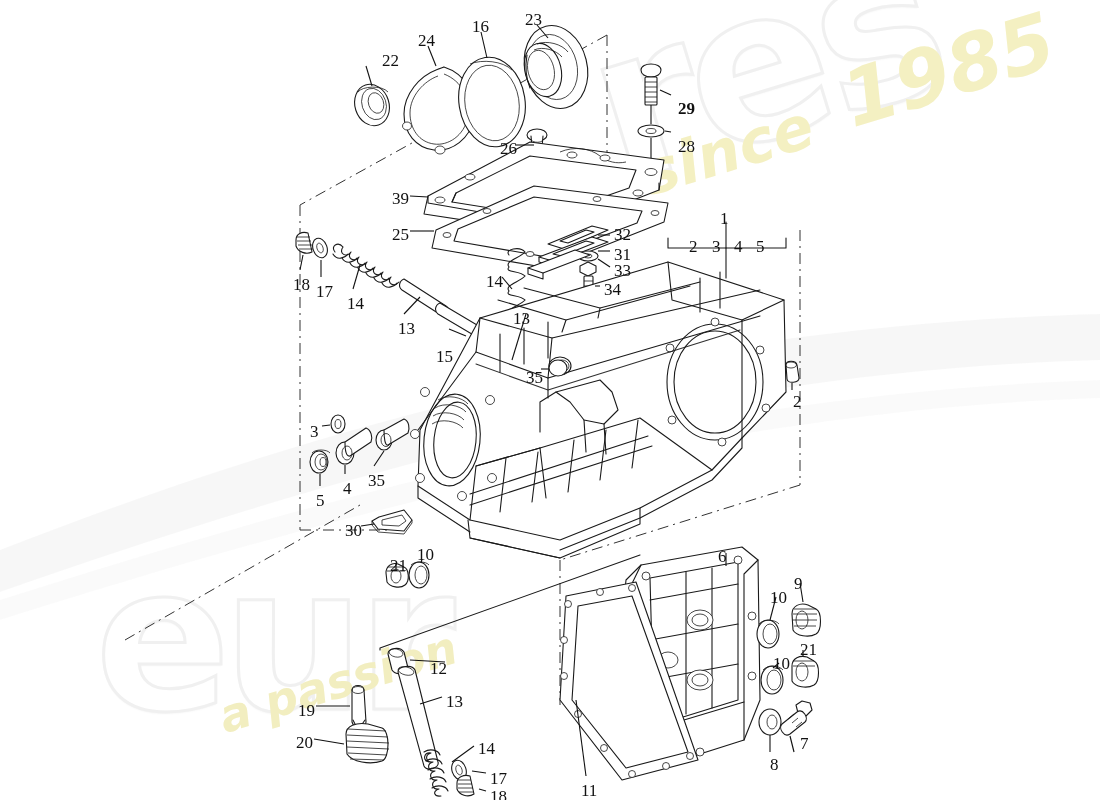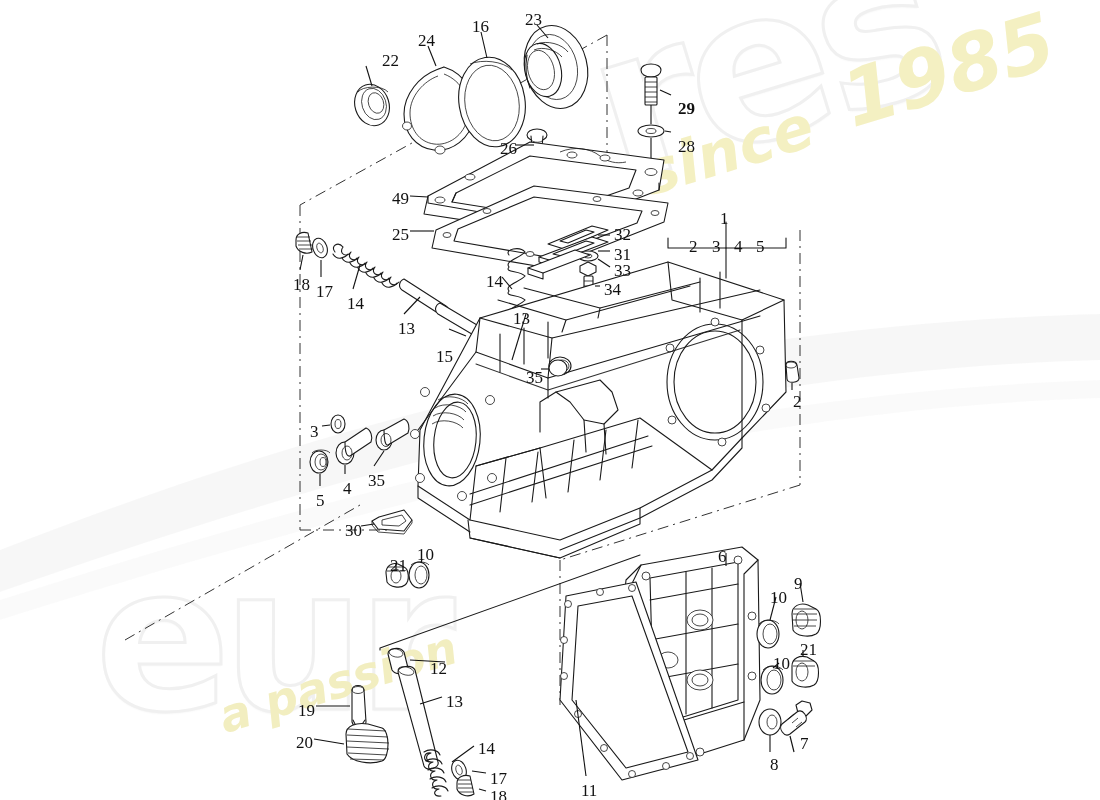--- a/index.html
+++ b/index.html
@@ -514,21 +514,21 @@
   </svg>
 
   <div id="labels">
       <div class="lbl" style="left: 357px; top: 52px; margin-left: 25px;">22</div>
       <div class="lbl" style="left: 418px; top: 32px;">24</div>
       <div class="lbl" style="left: 472px; top: 18px;">16</div>
       <div class="lbl" style="left: 525px; top: 11px;">23</div>
       <div class="lbl" style="left: 678px; top: 100px; font-weight: bold;">29</div>
       <div class="lbl" style="left: 678px; top: 127px; margin-top: 11px;">28</div>
       <div class="lbl" style="left: 500px; top: 140px;">26</div>
-      <div class="lbl" style="left: 392px; top: 190px;">49</div>
+      <div class="lbl" style="left: 392px; top: 190px;">39</div>
       <div class="lbl" style="left: 392px; top: 226px;">25</div>
       <div class="lbl" style="left: 614px; top: 226px;">32</div>
       <div class="lbl" style="left: 614px; top: 246px;">31</div>
       <div class="lbl" style="left: 614px; top: 262px;">33</div>
       <div class="lbl" style="left: 604px; top: 281px;">34</div>
       <div class="lbl" style="left: 293px; top: 276px;">18</div>
       <div class="lbl" style="left: 316px; top: 283px;">17</div>
       <div class="lbl" style="left: 347px; top: 295px;">14</div>
       <div class="lbl" style="left: 398px; top: 320px;">13</div>
       <div class="lbl" style="left: 436px; top: 335px; margin-top: 13px;">15</div>

